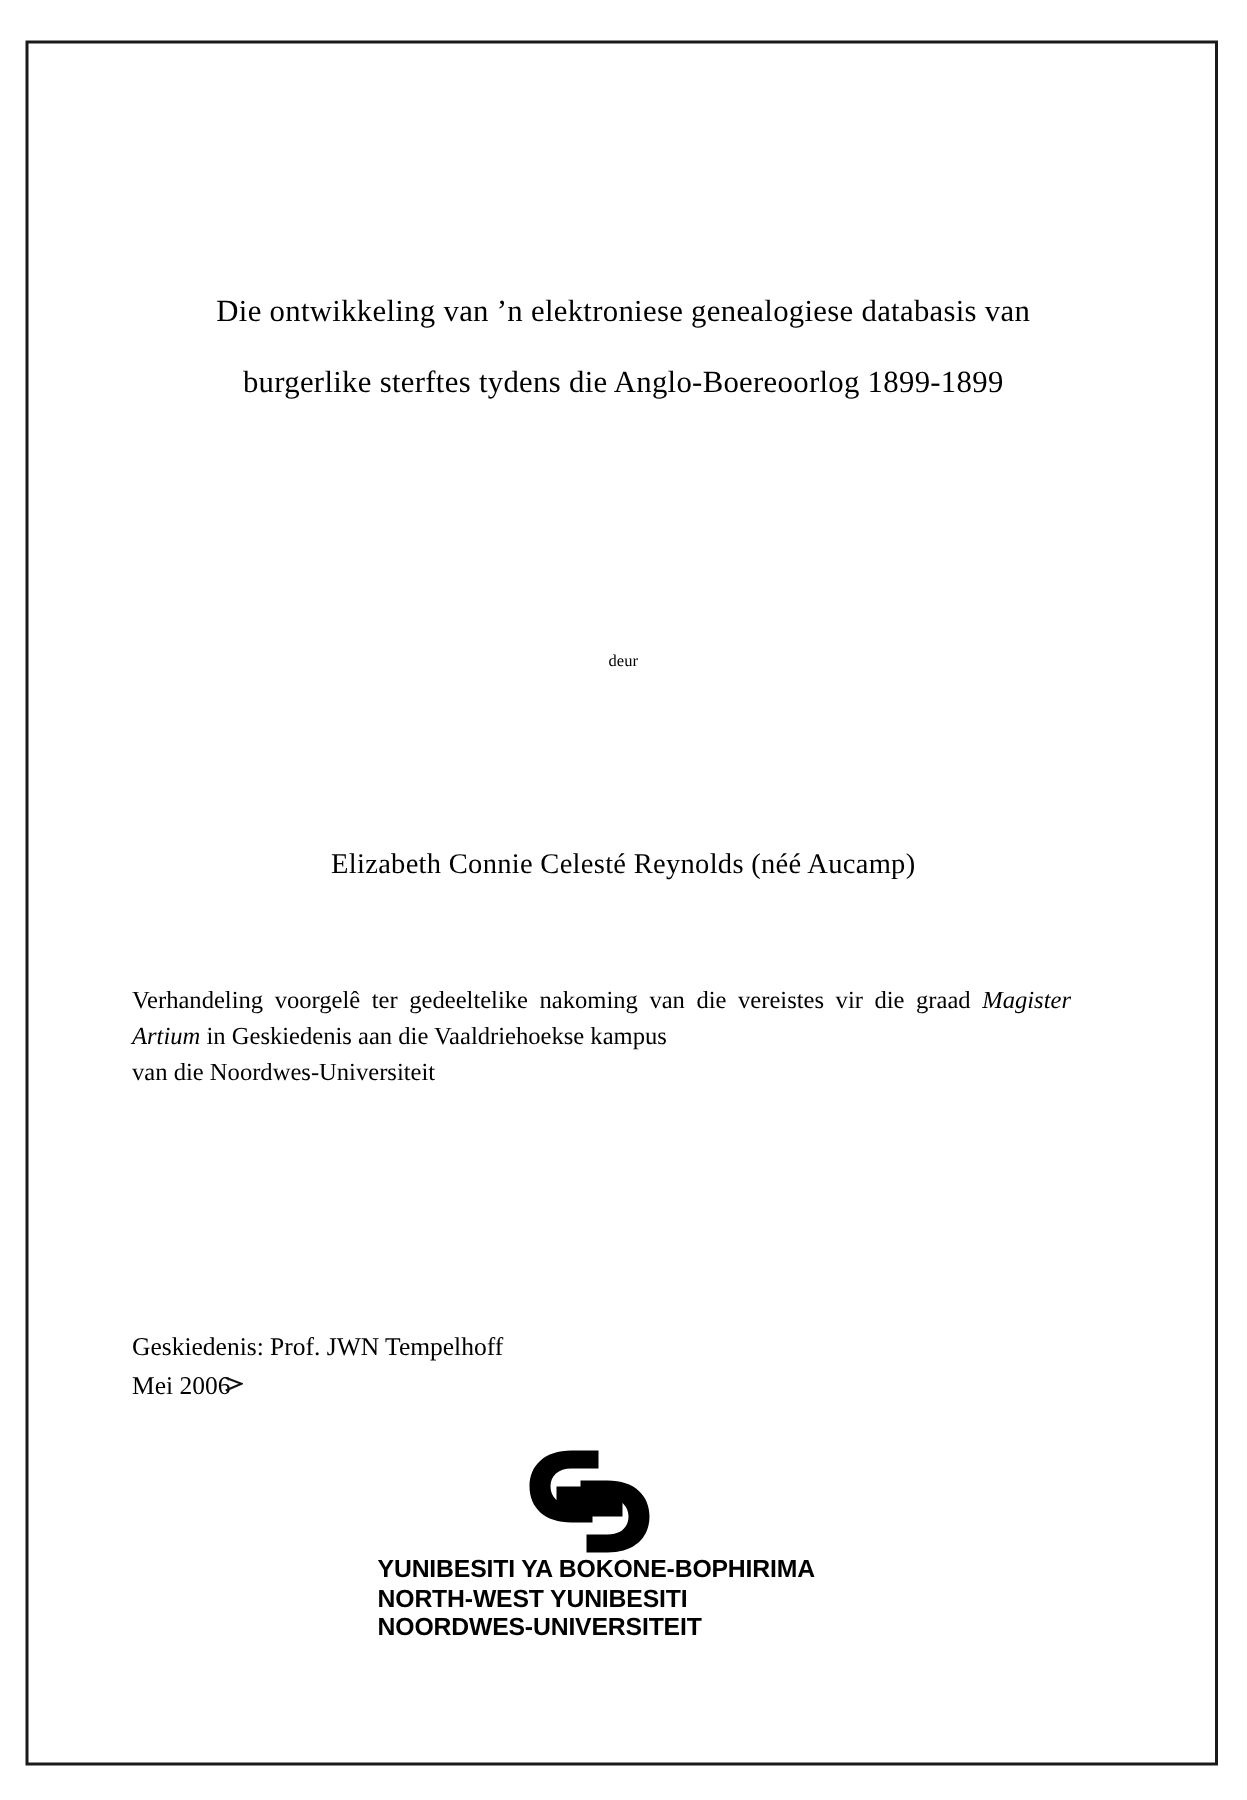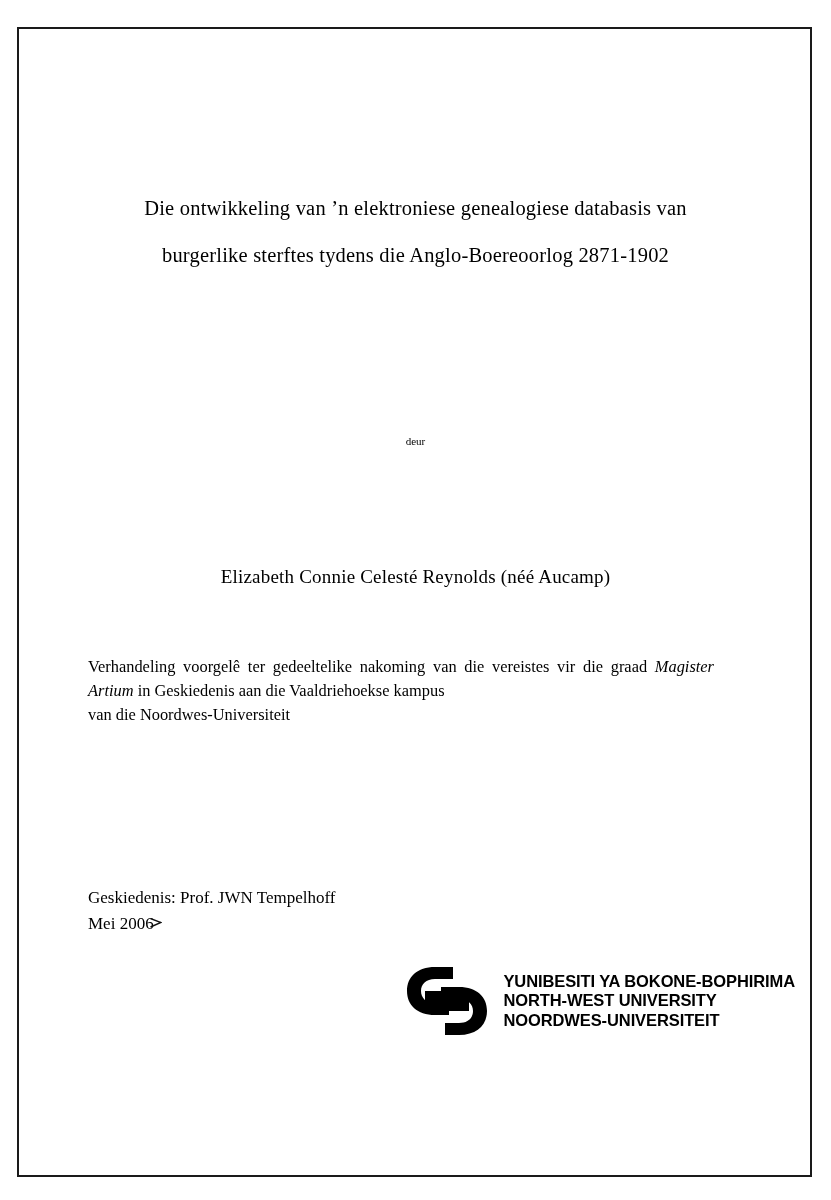--- a/index.html
+++ b/index.html
@@ -101,22 +101,23 @@
     height: 10px;
     pointer-events: none;
   }
 
   .logo-block {
     position: absolute;
     top: 965px;
     left: 0;
     width: 795px;
     display: flex;
-    justify-content: flex-end;
+    justify-content: space-between;
     align-items: center;
+    flex-direction: column;
   }
   .logo-mark {
     width: 92px;
     height: 72px;
     margin-right: 10px;
     flex: none;
   }
   .logo-text {
     font-family: "Liberation Sans", sans-serif;
     font-size: 16.5px;
@@ -128,21 +129,21 @@
   }
 </style>
 </head>
 <body>
 
 <div class="page">
   <div class="page-border"></div>
 
   <div class="title-block">
     <div class="title-line">Die ontwikkeling van ’n elektroniese genealogiese databasis van</div>
-    <div class="title-line">burgerlike sterftes tydens die Anglo-Boereoorlog 2871-1902</div>
+    <div class="title-line">burgerlike sterftes tydens die Anglo-Boereoorlog 1899-1899</div>
   </div>
 
   <div class="deur">deur</div>
 
   <div class="author">Elizabeth Connie Celesté Reynolds (néé Aucamp)</div>
 
   <div class="statement">
     <span>Verhandeling voorgelê ter gedeeltelike nakoming van die vereistes vir die graad </span><em>Magister Artium</em><span> in Geskiedenis aan die Vaaldriehoekse kampus</span>
     <div class="last-line">van die Noordwes-Universiteit</div>
   </div>
@@ -160,17 +161,17 @@
   <div class="logo-block">
     <svg class="logo-mark" viewBox="0 0 92 72">
       <g fill="#000000">
         <path d="M34 2 C16 2 6 12 6 26 C6 40 16 50 34 50 L48 50 L48 38 L34 38 C25 38 20 33 20 26 C20 19 25 14 34 14 L52 14 L52 2 Z"></path>
         <path d="M58 22 C76 22 86 32 86 46 C86 60 76 70 58 70 L44 70 L44 58 L58 58 C67 58 72 53 72 46 C72 39 67 34 58 34 L40 34 L40 22 Z"></path>
         <rect x="24" y="26" width="44" height="20"></rect>
       </g>
     </svg>
     <div class="logo-text">
       <div>YUNIBESITI YA BOKONE-BOPHIRIMA</div>
-      <div>NORTH-WEST UNIVERSITY</div>
+      <div>NORTH-WEST YUNIBESITI</div>
       <div>NOORDWES-UNIVERSITEIT</div>
     </div>
   </div>
 </div>
 
 </body></html>

